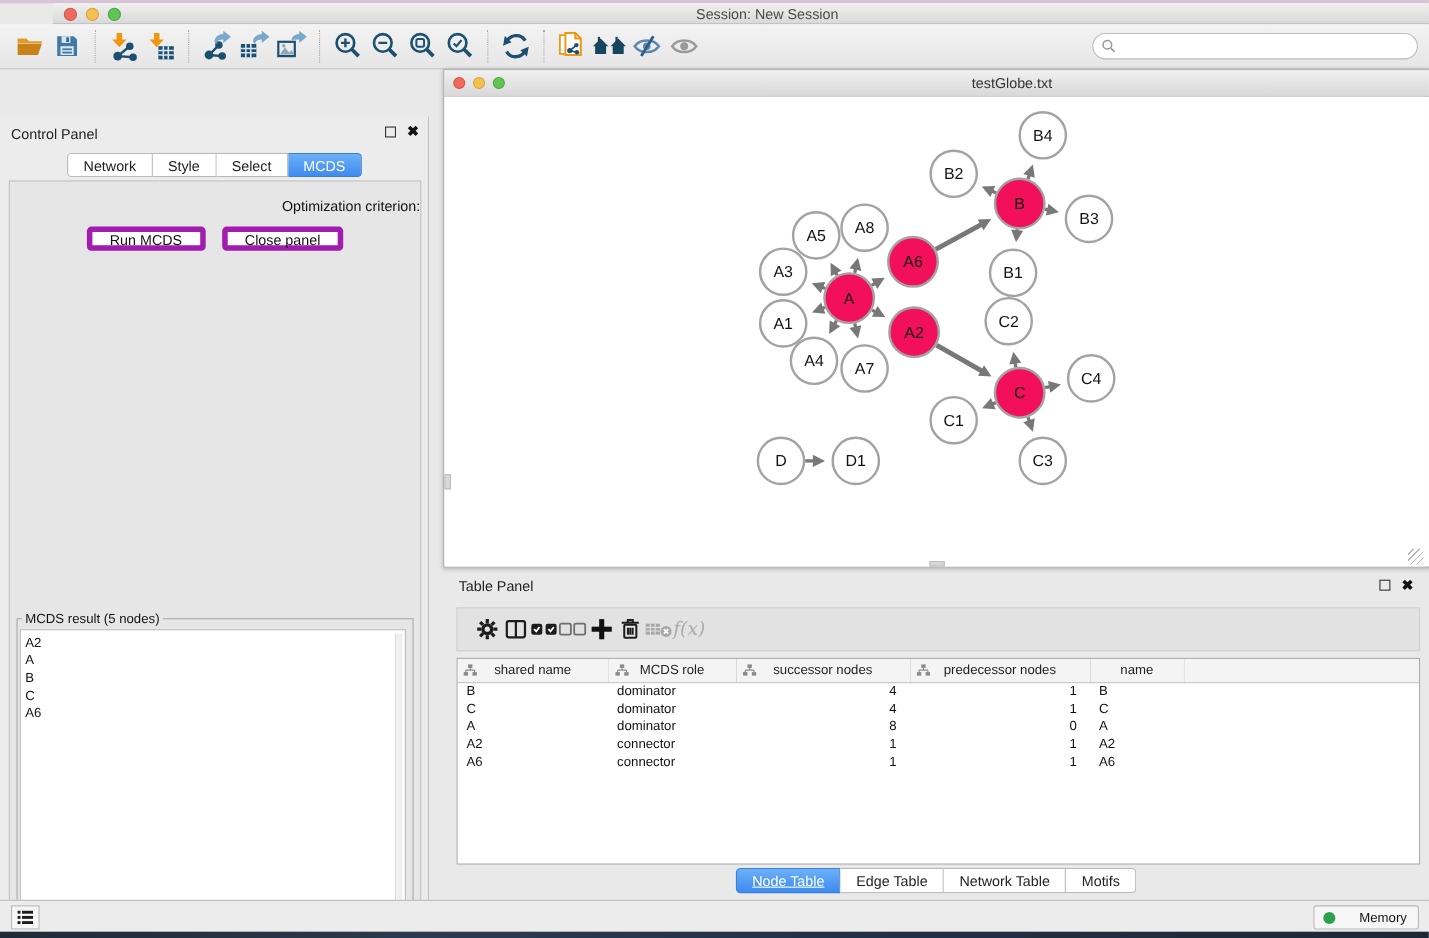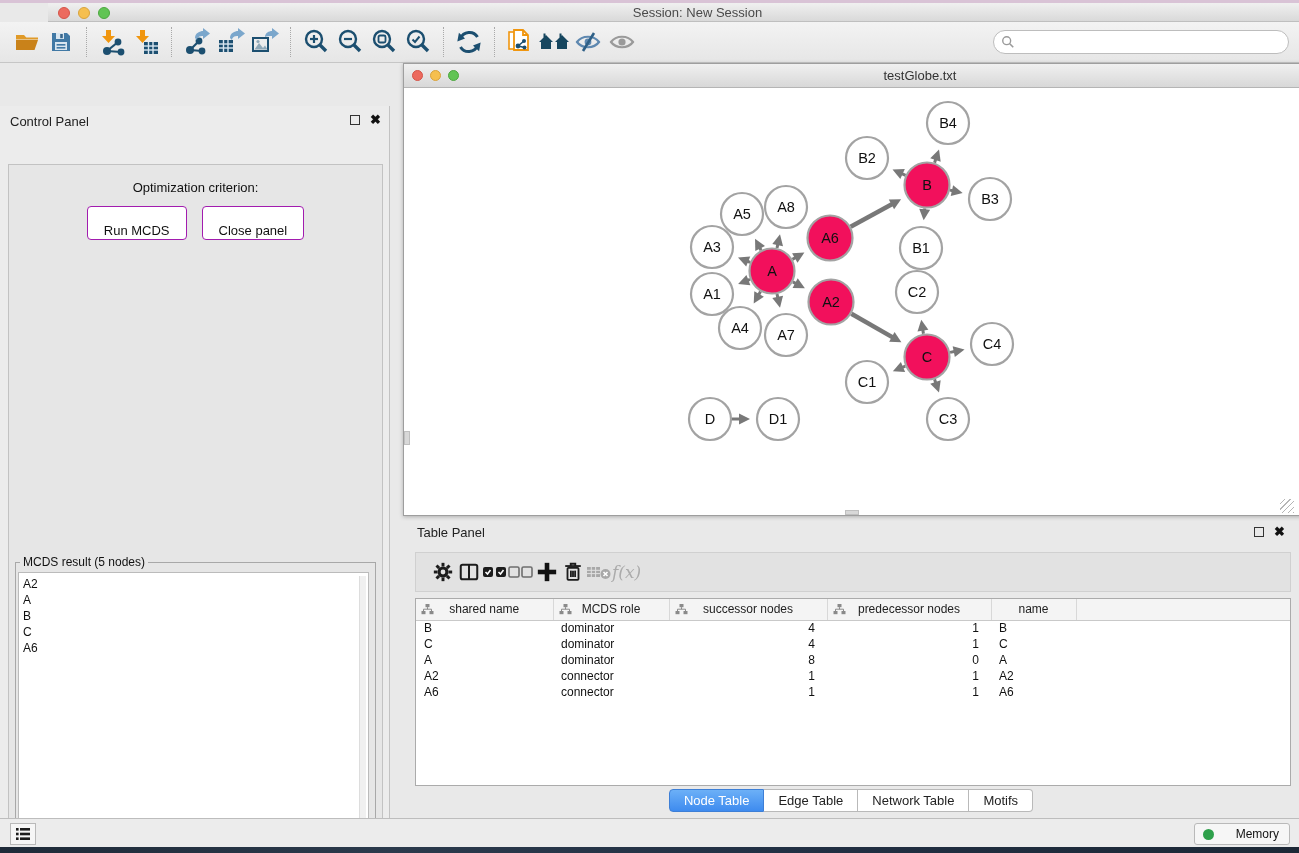--- a/index.html
+++ b/index.html
@@ -54,36 +54,36 @@
     height:22px; padding:0 14px; font-size:13px; display:flex; align-items:center;
     background:#FFF; border:1px solid #B9B9B9; border-left:none; color:#222;
   }
   .cp-tab:first-child { border-left:1px solid #B9B9B9; border-radius:4px 0 0 4px; }
   .cp-tab:last-child { border-radius:0 4px 4px 0; }
   .cp-tab.selected { background:linear-gradient(#6CB0F7,#3E8BEF); border-color:#3E7FD6; color:#fff; }
   .cp-inner {
     position:absolute; left:8px; top:58px; width:375px; height:685px;
     background:#E6E6E6; border:1px solid #C2C2C2;
   }
-  .opt-label { margin-top:15px; text-align:center; font-size:13px; color:#111; }
+  .opt-label { margin-top:15px; text-align:right; font-size:13px; color:#111; }
   .combo {
     position:relative; margin:7px auto 0 auto; width:312px; height:23px;
     background:#fff; border:1px solid #B5B5B5; border-radius:4px;
     font-size:13px; color:#111; display:flex; align-items:center; padding-left:8px;
   }
   .combo-stepper {
     position:absolute; right:0; top:-1px; width:19px; height:23px;
     background:linear-gradient(#63A9F8,#2E7CE0); border-radius:0 4px 4px 0;
     display:flex; flex-direction:column; align-items:center; justify-content:center; gap:2px;
   }
   .chev-up { width:0; height:0; border-left:4px solid transparent; border-right:4px solid transparent; border-bottom:5px solid #fff; }
   .chev-dn { width:0; height:0; border-left:4px solid transparent; border-right:4px solid transparent; border-top:5px solid #fff; }
   .btn-row { margin-top:11px; display:flex; justify-content:center; gap:15px; }
   .push-btn {
-    height:22px; padding:16px 16px; background:#FFF; border:1px solid #a21caf; border-radius:4px;
+    height:22px; padding:0 16px; background:#FFF; border:5px solid #a21caf; border-radius:4px;
     font-size:13px; color:#111; font-family:"Liberation Sans", sans-serif; cursor:default;
   }
   .mcds-box {
     position:absolute; left:6px; top:390px; width:361px; height:288px;
     border:1px solid #A8A8A8; background:#E6E6E6;
   }
   .mcds-box legend { font-size:12px; color:#111; margin-left:4px; padding:0 3px; }
   .mcds-list {
     position:absolute; left:2px; top:3px; width:351px; height:268px;
     background:#fff; border:1px solid #BBB; overflow:hidden; padding:3px 0 0 4px;
@@ -133,21 +133,21 @@
   }
   table.data th .th-inner { display:flex; align-items:center; justify-content:center; gap:4px; }
   table.data th .tree-ico { position:absolute; left:5px; top:4px; }
   table.data td { height:16px; padding:0 6px 0 8px; color:#111; white-space:nowrap; }
   table.data td.num { text-align:right; padding-right:12px; }
   .tp-tabs { position:absolute; left:0; top:268px; width:896px; display:flex; justify-content:center; }
   .tp-tab {
     height:23px; padding:0 14px; font-size:13px; display:flex; align-items:center;
     background:#FFF; border:1px solid #B9B9B9; border-left:none; color:#222;
   }
-  .tp-tab:first-child { border-left:1px solid #B9B9B9; border-radius:4px 0 0 4px; }
+  .tp-tab:first-child { border-left:1px solid #B9B9B9; border-radius:4px 0 0 4px;text-decoration:underline; }
   .tp-tab:last-child { border-radius:0 4px 4px 0; }
   .tp-tab.selected { background:linear-gradient(#6CB0F7,#3E8BEF); border-color:#3E7FD6; color:#fff; }
   
   .statusbar {
     position:absolute; left:0; top:818px; width:1299px; height:29px;
     background:#ECECEC; border-top:1px solid #BDBDBD;
   }
   .list-btn {
     position:absolute; left:10px; top:4px; width:26px; height:22px;
     background:#F6F6F6; border:1px solid #B9B9B9; display:flex; align-items:center; justify-content:center;
@@ -339,20 +339,26 @@
     <input class="search-input" type="text" placeholder="" style="">
   </div>
 </div>
 
 <div class="control-panel">
   <span class="cp-header">Control Panel</span>
   <span class="panel-wctl cp-wctl">
     <span class="float-box"></span>
     <span class="close-x">✖</span>
   </span>
+  <div class="cp-tabs">
+    <span class="cp-tab">Network</span>
+    <span class="cp-tab">Style</span>
+    <span class="cp-tab">Select</span>
+    <span class="cp-tab selected">MCDS</span>
+  </div>
   <div class="cp-inner">
     <div class="opt-label">Optimization criterion:</div>
     <div class="btn-row">
       <button class="push-btn">Run MCDS</button>
       <button class="push-btn">Close panel</button>
     </div>
     <fieldset class="mcds-box">
       <legend>MCDS result (5 nodes)</legend>
       <div class="mcds-list">
         <div class="mcds-item">A2</div>

